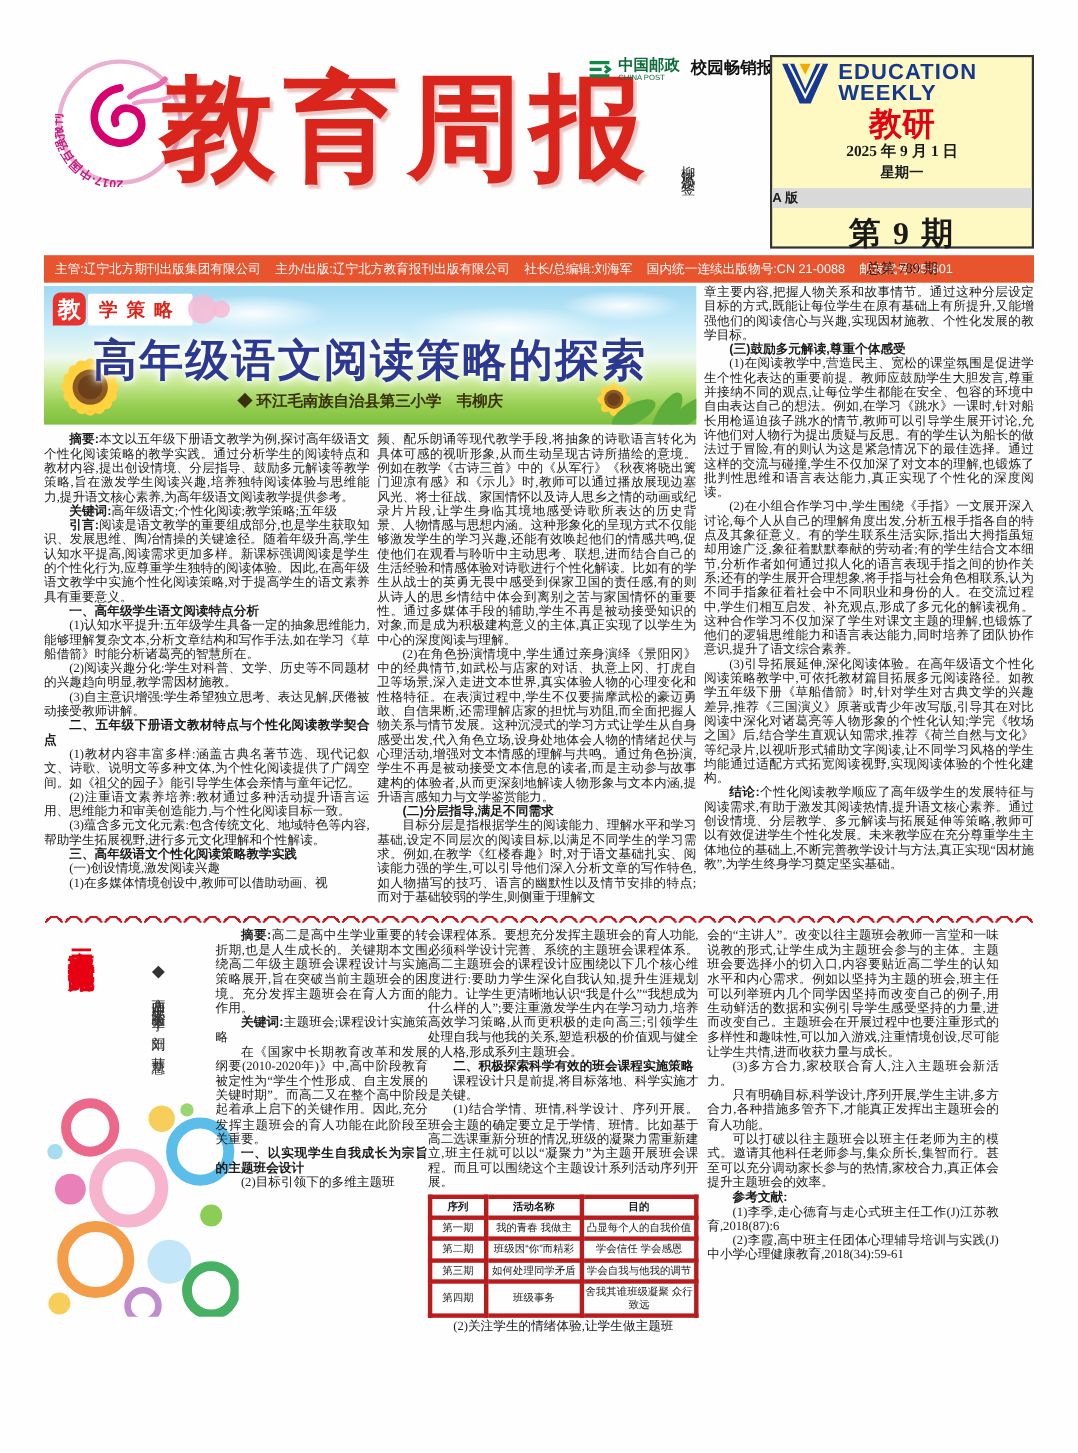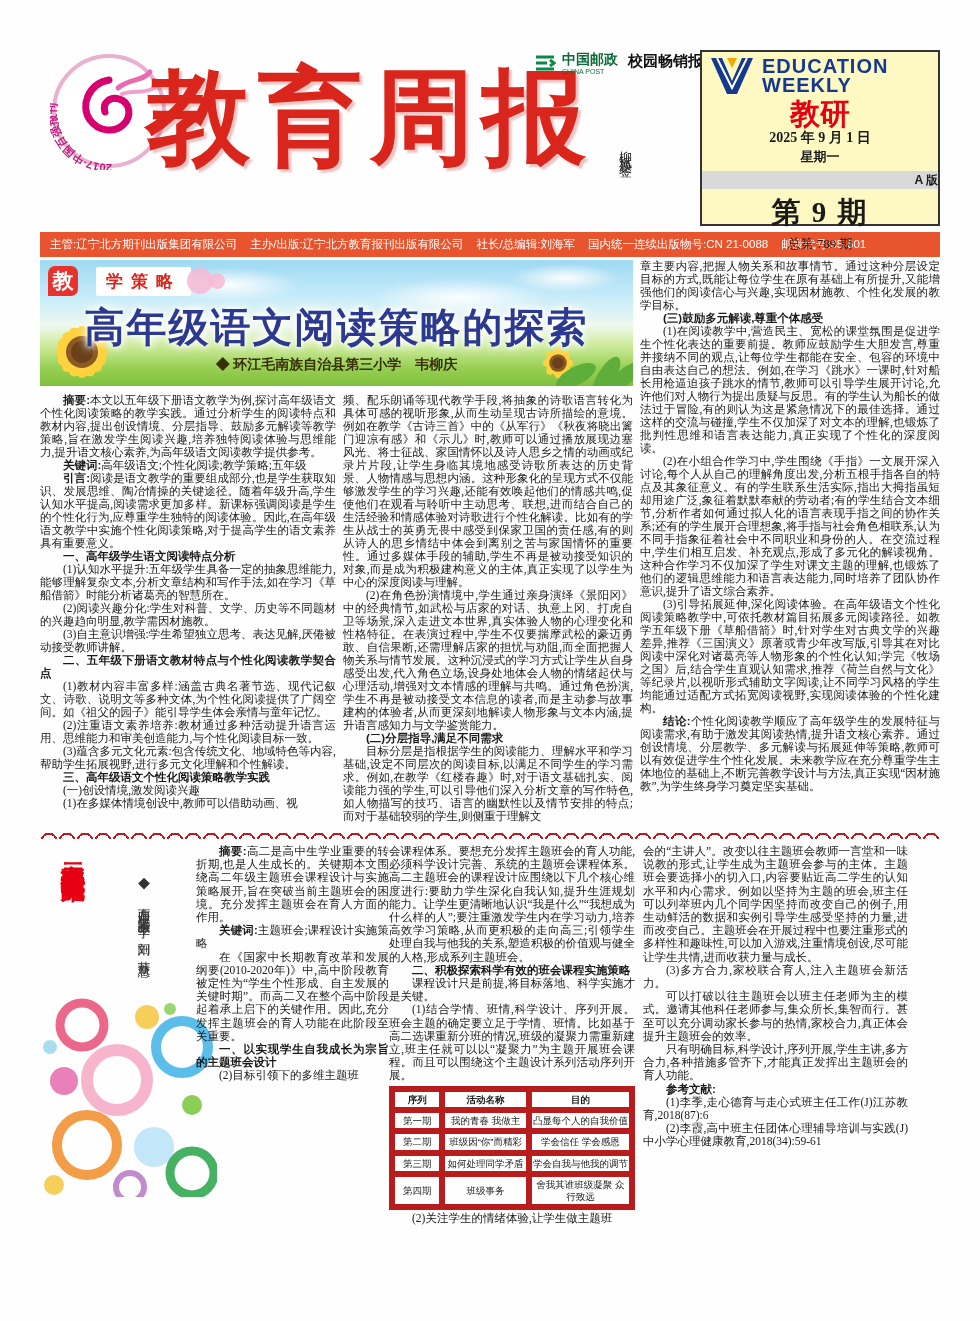--- a/index.html
+++ b/index.html
@@ -22,39 +22,39 @@
 
   .infobox{position:absolute;right:0;top:6px;width:240px;height:176px;border:2px solid #333;
        background:#fef9c3;box-sizing:border-box;padding:5px 8px 0 8px;}
   .ew-row{display:flex;align-items:center;gap:6px;}
   .ew-text{font-family:"Liberation Sans",sans-serif;font-weight:bold;color:#16388e;
        font-size:20px;line-height:19px;letter-spacing:1px;}
   .sec-row{display:flex;align-items:center;justify-content:space-between;margin-top:4px;padding:0 2px;flex-direction:column;}
   .sec-name{color:#e60012;font-weight:900;font-size:30px;font-family:"Liberation Sans",sans-serif;line-height:1;}
   .date-block{text-align:center;font-size:14px;font-weight:bold;}
   .weekday{font-size:13px;font-weight:bold;margin-top:1px;}
-  .edition-bar{background:#d9d9d9;text-align:right;font-size:12px;font-weight:bold;
+  .edition-bar{background:#d9d9d9;text-align:left;font-size:12px;font-weight:bold;
        height:18px;line-height:18px;margin:5px -8px 0 -8px;font-family:"Liberation Sans",sans-serif;}
   .issue{font-size:29px;text-align:center;margin-top:4px;font-weight:bold;letter-spacing:2px;}
   .issue-total{font-size:13px;text-align:center;margin-top:2px;}
 
   
   .masthead{margin-top:2px;height:25px;background:#e8542e;color:#fff;display:flex;align-items:center;
        gap:13px;padding:0 10px;font-family:"Liberation Sans",sans-serif;font-size:11.5px;white-space:nowrap;}
 
   
   .a1{display:grid;grid-template-columns:296px 290px 1fr;column-gap:7px;grid-template-rows:126px auto;margin-top:3px;}
   .banner{grid-column:1/3;grid-row:1;position:relative;overflow:hidden;
        background:linear-gradient(180deg,#9fd9f2 0%,#c8ecfa 30%,#eef9ee 52%,#cdeb9a 68%,#97cf52 86%,#7fbf3e 100%);}
   .cloud{position:absolute;background:radial-gradient(ellipse at center,rgba(255,255,255,.95),rgba(255,255,255,0) 70%);border-radius:50%;}
   .badge{position:absolute;left:8px;top:6px;display:flex;align-items:center;z-index:3;}
   .badge-jiao{width:30px;height:30px;background:#e8322d;color:#fff;border-radius:7px 7px 7px 0;
        font-size:21px;font-weight:bold;display:flex;align-items:center;justify-content:center;}
   .badge-rest{background:#fff;color:#d9261c;font-weight:bold;font-size:17px;padding:3px 10px;
-       letter-spacing:8px;border-radius:2px;margin-left:18px;font-family:"Liberation Sans",sans-serif;}
+       letter-spacing:8px;border-radius:2px;margin-left:2px;font-family:"Liberation Sans",sans-serif;}
   .badge-dot{border-radius:50%;background:#f7b9d4;opacity:.85;margin-left:-4px;}
   .banner-title{position:absolute;top:40px;width:100%;text-align:center;font-size:40px;font-weight:900;
        color:#2b3990;font-family:"Liberation Sans",sans-serif;letter-spacing:2px;z-index:3;
        text-shadow:0 0 4px #fff,0 0 8px #fff,0 0 12px rgba(255,255,255,.9);}
   .banner-byline{position:absolute;top:96px;width:100%;text-align:center;font-size:14px;font-weight:bold;color:#3a3008;z-index:3;}
   .banner svg{position:absolute;z-index:2;}
 
   
   .cols{padding-top:8px;}
   .para{margin:0;text-align:justify;text-indent:2em;font-size:11.5px;line-height:13px;}
@@ -77,21 +77,21 @@
        padding-top:22px;letter-spacing:2px;z-index:1;}
   .a2col{position:relative;z-index:1;}
   .a2col .para{font-size:11.5px;line-height:13.2px;}
   .a2col1{width:237px;}
   .a2col2{width:246px;margin-left:0;}
   .a2col3{width:265px;margin-left:8px;}
   .a2-spacer{float:left;width:44px;height:204px;margin-top:146px;}
 
   table.btable{width:100%;border-collapse:collapse;margin:3px 0 2px 0;
        font-family:"Liberation Sans",sans-serif;font-size:9.5px;}
-  table.btable th,table.btable td{border:6px solid #b91c1c;padding:2px 1px;text-align:center;line-height:1.2;}
+  table.btable th,table.btable td{border:4px solid #b91c1c;padding:2px 1px;text-align:center;line-height:1.2;}
   table.btable th{font-weight:bold;}
   table.btable td:first-child,table.btable th:first-child{width:21%;}
   table.btable td:nth-child(2),table.btable th:nth-child(2){width:36%;}
 
   
   .footer{margin-top:6px;height:26px;background:#e8191f;display:flex;align-items:center;
        justify-content:space-between;padding:0 6px 0 14px;}
   .footer-left{color:#fff;font-family:"Liberation Sans",sans-serif;font-weight:bold;font-size:13.5px;display:flex;gap:6px;}
   .footer-badge{background:#fff;color:#e60012;font-weight:900;font-size:15px;
        font-family:"Liberation Sans",sans-serif;padding:1px 9px;letter-spacing:3px;}
@@ -328,22 +328,22 @@
           </tbody>
         </table>
       <div>
           <p class="para">(2)关注学生的情绪体验,让学生做主题班</p>
         </div>
     </div>
 
     <div class="a2col a2col3">
         <p class="para cont">会的“主讲人”。改变以往主题班会教师一言堂和一味说教的形式,让学生成为主题班会参与的主体。主题班会要选择小的切入口,内容要贴近高二学生的认知水平和内心需求。例如以坚持为主题的班会,班主任可以列举班内几个同学因坚持而改变自己的例子,用生动鲜活的数据和实例引导学生感受坚持的力量,进而改变自己。主题班会在开展过程中也要注重形式的多样性和趣味性,可以加入游戏,注重情境创设,尽可能让学生共情,进而收获力量与成长。</p>
         <p class="para">(3)多方合力,家校联合育人,注入主题班会新活力。</p>
+        <p class="para">只有明确目标,科学设计,序列开展,学生主讲,多方合力,各种措施多管齐下,才能真正发挥出主题班会的育人功能。</p>
         <p class="para">可以打破以往主题班会以班主任老师为主的模式。邀请其他科任老师参与,集众所长,集智而行。甚至可以充分调动家长参与的热情,家校合力,真正体会提升主题班会的效率。</p>
-        <p class="para">只有明确目标,科学设计,序列开展,学生主讲,多方合力,各种措施多管齐下,才能真正发挥出主题班会的育人功能。</p>
         <p class="para heading">参考文献:</p>
         <p class="para">(1)李季,走心德育与走心式班主任工作(J)江苏教育,2018(87):6</p>
         <p class="para">(2)李霞,高中班主任团体心理辅导培训与实践(J)中小学心理健康教育,2018(34):59-61</p>
       </div>
   </div>
 
 
 </div>
 
 </body></html>

